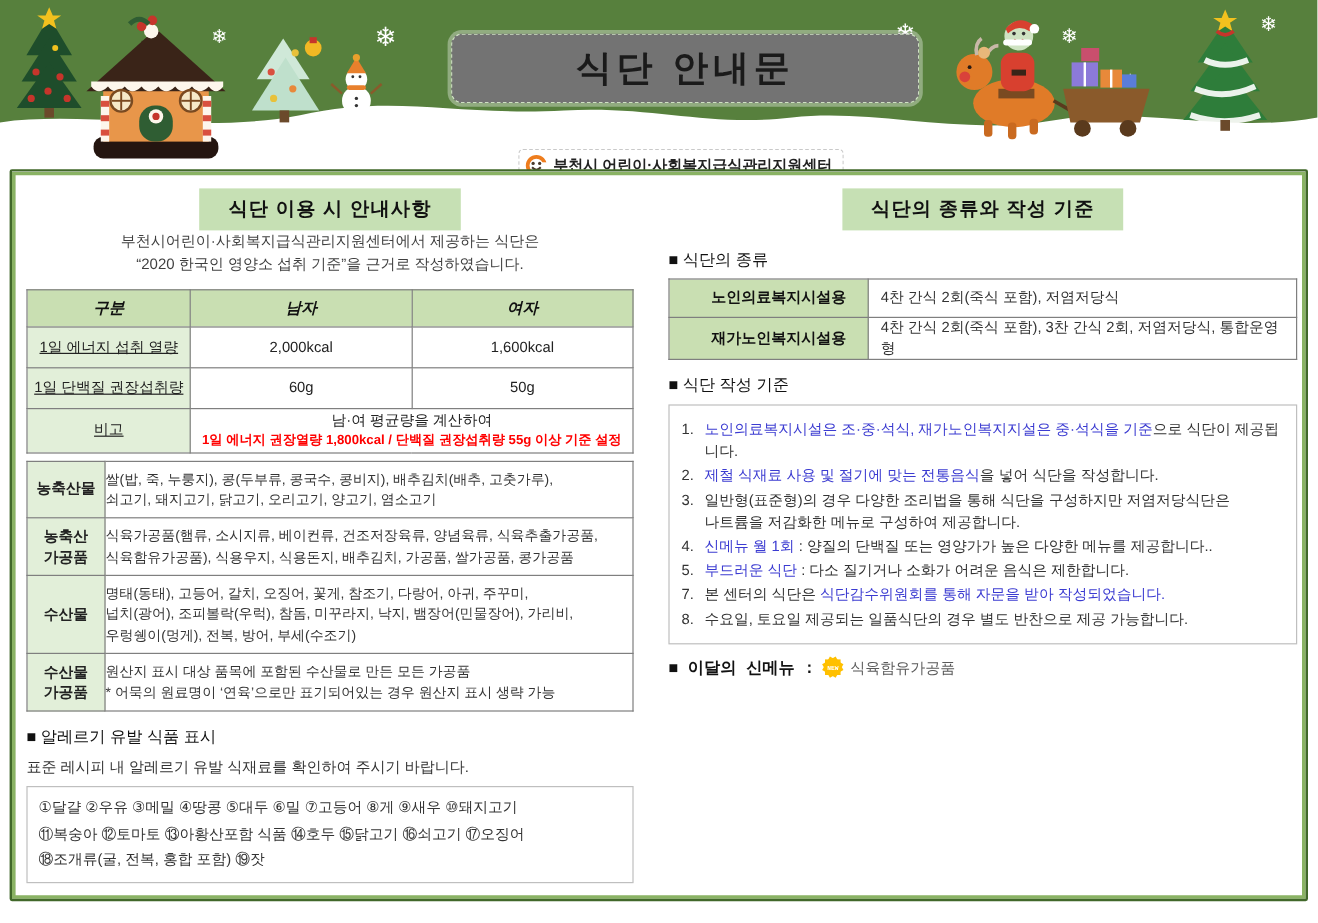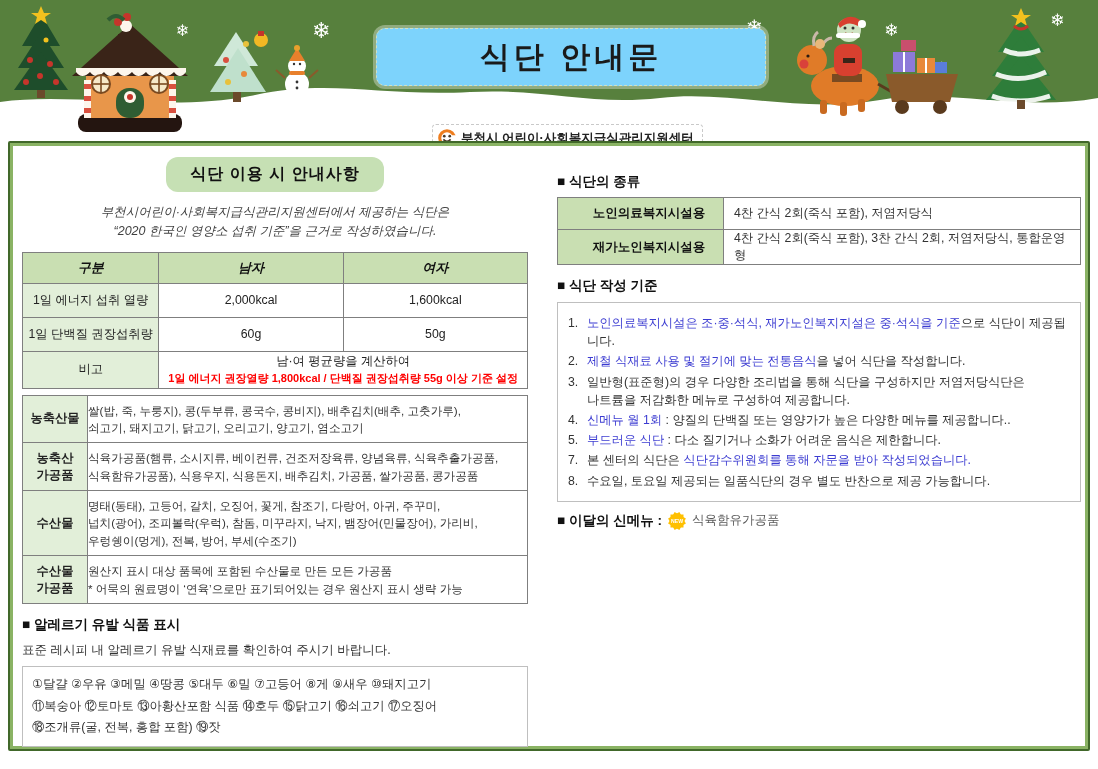--- a/index.html
+++ b/index.html
@@ -6,54 +6,54 @@
   body{
     width:1098px;height:769px;position:relative;overflow:hidden;
     background:#ffffff;
     font-family:"Liberation Sans","DejaVu Sans",sans-serif;
     color:#2b2b2b;
   }
   
   .banner{position:absolute;left:0;top:0;width:1098px;height:140px;}
   .title-box{
     position:absolute;left:376px;top:28px;width:388px;height:56px;
-    background:#7dd3fc;border:1px dashed #cfe0c4;border-radius:9px;
+    background:#737373;border:1px dashed #cfe0c4;border-radius:9px;
     display:flex;align-items:center;justify-content:center;
     font-size:30px;font-weight:bold;letter-spacing:4px;color:#1a1a1a;
     box-shadow:0 0 0 3px rgba(255,255,255,.35);
   }
   .org-badge{
     position:absolute;left:432px;top:86px;height:26px;padding:0 8px 0 4px;
     background:#ffffff;border:1px dashed #c9c9c9;border-radius:4px;
     display:flex;align-items:center;gap:4px;
     font-size:12.5px;font-weight:bold;color:#222;white-space:nowrap;margin-top:38px;
   }
   
   .main-box{
     position:absolute;left:8px;top:141px;width:1082px;height:610px;
     background:#fff;border:2px solid #41682a;border-radius:2px;
     box-shadow:inset 0 0 0 3px #8ab364;box-sizing:border-box;
   }
   .col-left {position:absolute;left:22px;top:157px;width:506px;}
   .col-right{position:absolute;left:557px;top:157px;width:524px;}
   .pill{
     width:fit-content;margin:0 auto;padding:7px 24px;background:#c6e0b4;
-    border-radius:12px;font-size:16px;font-weight:bold;color:#111;letter-spacing:1px;
-  }
-  .intro{margin-top:11px;text-align:center;font-size:12.5px;line-height:1.55;color:#3f3f3f;font-style:italic;}
+    border-radius:0;font-size:16px;font-weight:bold;color:#111;letter-spacing:1px;
+  }
+  .intro{text-align:center;font-size:12.5px;line-height:1.55;color:#3f3f3f;}
   
   table{border-collapse:collapse;width:100%;}
   td,th{border:1px solid #7f7f7f;}
   .nutri{margin-top:10px;}
   .nutri th{background:#c9dfb2;font-size:13px;font-weight:bold;height:28px;color:#111;font-style:italic;}
   .nutri td{font-size:12.3px;text-align:center;height:31px;color:#222;}
-  .nutri td.lbl{background:#e2efd9;}
+  .nutri td.lbl{background:#e2efd9;text-decoration:underline;}
   .nutri .note-val div{line-height:1.45;}
   .nutri .red{color:#ff0000;font-weight:bold;font-size:11px;}
-  .sec-h{margin-top:12px;font-size:13.5px;font-weight:bold;color:#111;}
+  .sec-h{margin-top:12px;font-size:13.5px;font-weight:normal;color:#111;}
   .origin{margin-top:6px;}
   .origin td.lbl{
     background:#e2efd9;width:62px;text-align:center;font-weight:bold;
     font-size:12.3px;white-space:pre-line;color:#222;margin-top:48px;
   }
   .origin td.val{font-size:11.6px;line-height:1.5;padding:6px 0;white-space:pre-line;color:#333;}
   .allergy-note{margin-top:8px;font-size:12.5px;color:#333;}
   .allergy-box{
     margin-top:7px;border:1px solid #bfbfbf;padding:7px 9px;
     font-size:12.3px;line-height:1.75;white-space:pre-line;color:#333;
@@ -63,21 +63,21 @@
     background:#c9dfb2;width:146px;text-align:center;font-weight:bold;
     font-size:12.5px;height:29px;color:#111;padding-left:18px;
   }
   .types td.val{font-size:12.3px;padding:0 10px;color:#333;}
   .criteria-box{margin-top:7px;border:1px solid #bfbfbf;padding:9px 10px;}
   .crit{display:flex;margin:2px 0;font-size:12.3px;line-height:1.48;}
   .crit .num{flex:none;width:19px;color:#333;}
   .crit .txt{white-space:pre-line;}
   .crit .txt .blue{color:#3b3bd1;}
   .crit .txt .black{color:#333;}
-  .new-menu{margin-top:9px;display:flex;align-items:center;gap:5px;}
+  .new-menu{margin-top:9px;display:flex;align-items:flex-end;gap:5px;font-family:Liberation Mono, monospace;}
   .new-menu .h{font-size:13.5px;font-weight:bold;color:#111;}
   .new-menu .name{font-size:12.5px;color:#595959;}
 </style>
 </head>
 <body>
 
 <div class="banner">
   <svg width="1098" height="140" viewBox="0 0 1098 140">
 
     <path d="M0,0 H1098 V98 C1020,112 950,88 880,100 C800,114 730,90 660,98 C590,106 545,88 470,92 C380,97 330,78 250,96 C170,112 70,92 0,102 Z" fill="#57803d"></path>
@@ -290,20 +290,21 @@
     </table>
 
   <div class="sec-h">■ 알레르기 유발 식품 표시</div>
   <div class="allergy-note">표준 레시피 내 알레르기 유발 식재료를 확인하여 주시기 바랍니다.</div>
   <div class="allergy-box">①달걀 ②우유 ③메밀 ④땅콩 ⑤대두 ⑥밀 ⑦고등어 ⑧게 ⑨새우 ⑩돼지고기
 ⑪복숭아 ⑫토마토 ⑬아황산포함 식품 ⑭호두 ⑮닭고기 ⑯쇠고기 ⑰오징어
 ⑱조개류(굴, 전복, 홍합 포함) ⑲잣</div>
 </div>
 
 <div class="col-right">
+  <div class="pill">식단의 종류와 작성 기준</div>
 
   <div class="sec-h" style="margin-top:16px;">■ 식단의 종류</div>
 
   <table class="types">
     <tbody>
         <tr>
       <td class="lbl">노인의료복지시설용</td>
       <td class="val">4찬 간식 2회(죽식 포함), 저염저당식</td>
     </tr>
     <tr>

